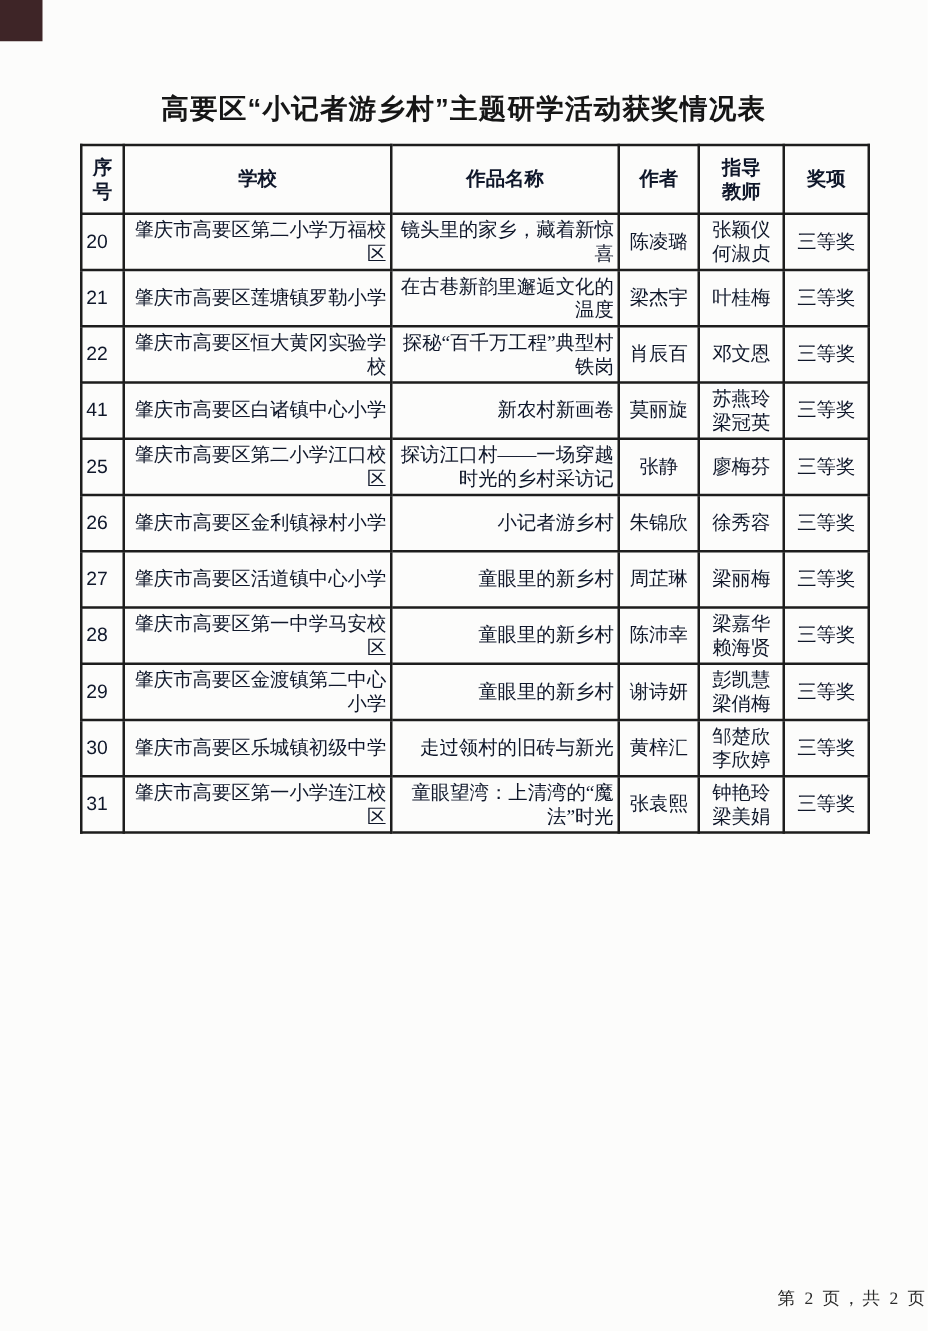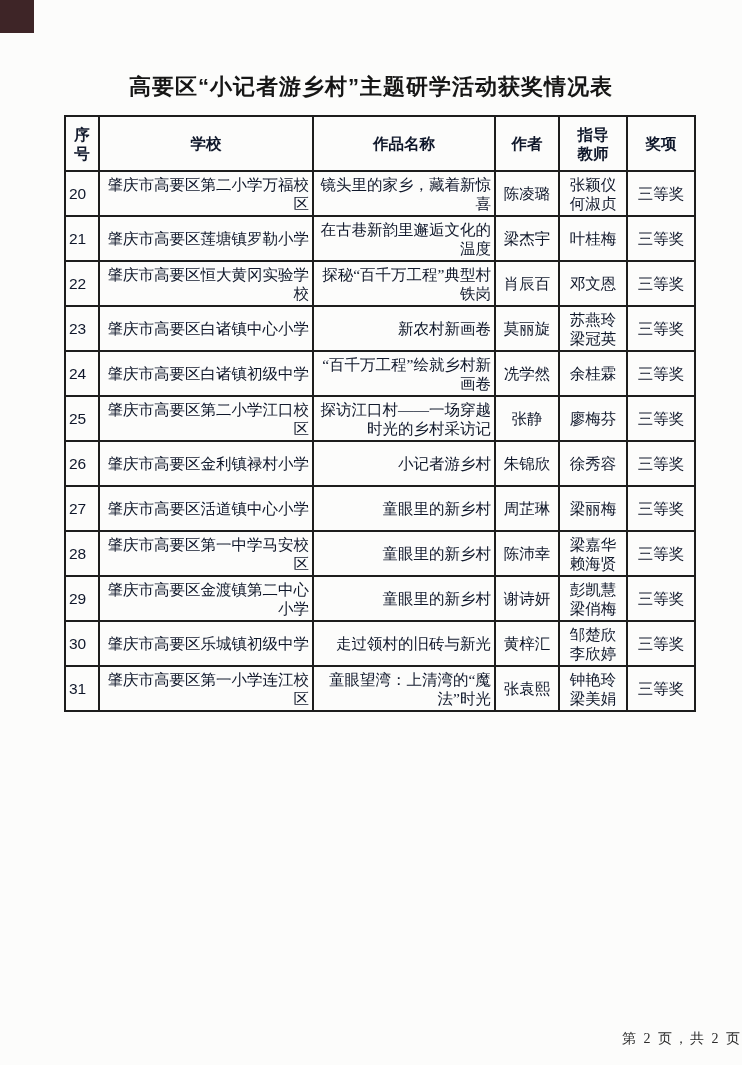--- a/index.html
+++ b/index.html
@@ -110,34 +110,26 @@
         </tr>
         <tr>
           <td class="c-index">22</td>
           <td class="c-school">肇庆市高要区恒大黄冈实验学校</td>
           <td class="c-work">探秘“百千万工程”典型村铁岗</td>
           <td class="c-author">肖辰百</td>
           <td class="c-teacher pre">邓文恩</td>
           <td class="c-award">三等奖</td>
         </tr>
         <tr>
-          <td class="c-index">23</td>
+          <td class="c-index">41</td>
           <td class="c-school">肇庆市高要区白诸镇中心小学</td>
           <td class="c-work">新农村新画卷</td>
           <td class="c-author">莫丽旋</td>
           <td class="c-teacher pre">苏燕玲
 梁冠英</td>
-          <td class="c-award">三等奖</td>
-        </tr>
-        <tr>
-          <td class="c-index">24</td>
-          <td class="c-school">肇庆市高要区白诸镇初级中学</td>
-          <td class="c-work">“百千万工程”绘就乡村新画卷</td>
-          <td class="c-author">冼学然</td>
-          <td class="c-teacher pre">余桂霖</td>
           <td class="c-award">三等奖</td>
         </tr>
         <tr>
           <td class="c-index">25</td>
           <td class="c-school">肇庆市高要区第二小学江口校区</td>
           <td class="c-work">探访江口村——一场穿越时光的乡村采访记</td>
           <td class="c-author">张静</td>
           <td class="c-teacher pre">廖梅芬</td>
           <td class="c-award">三等奖</td>
         </tr>

